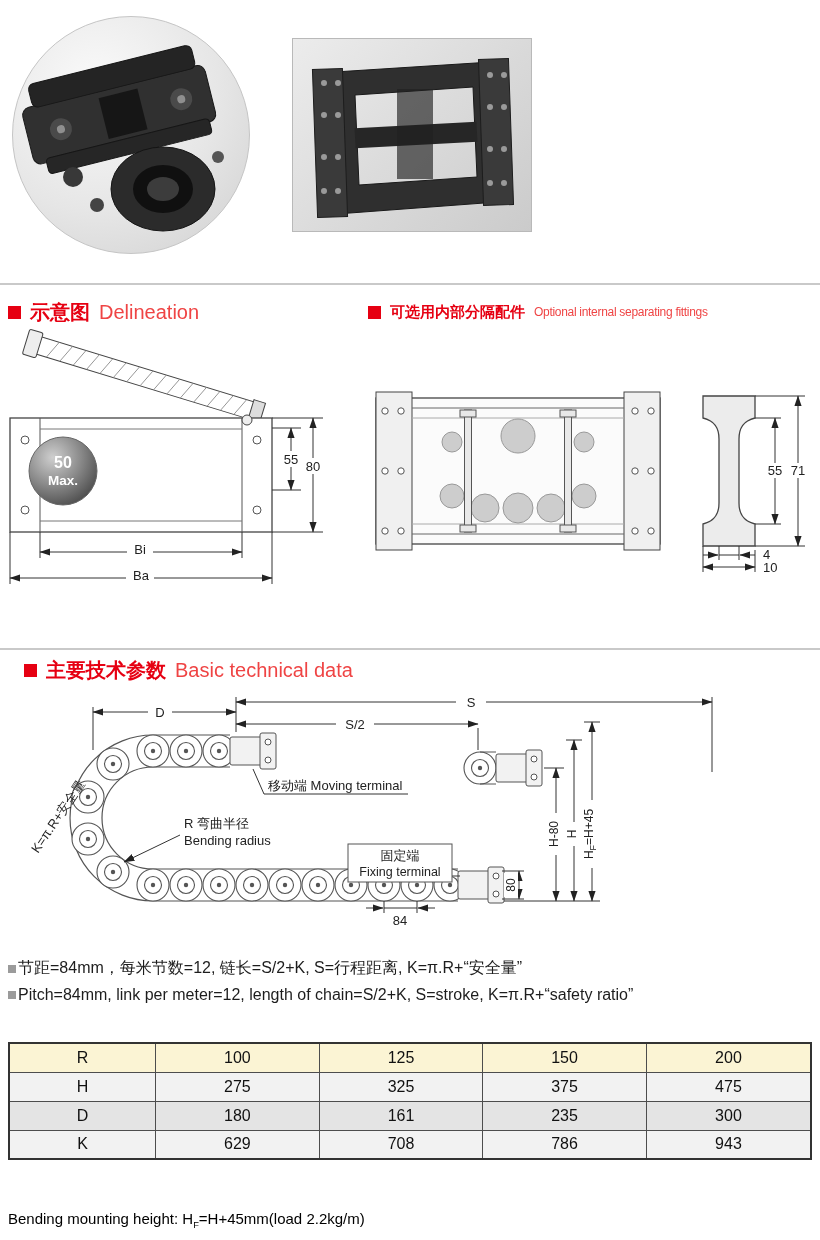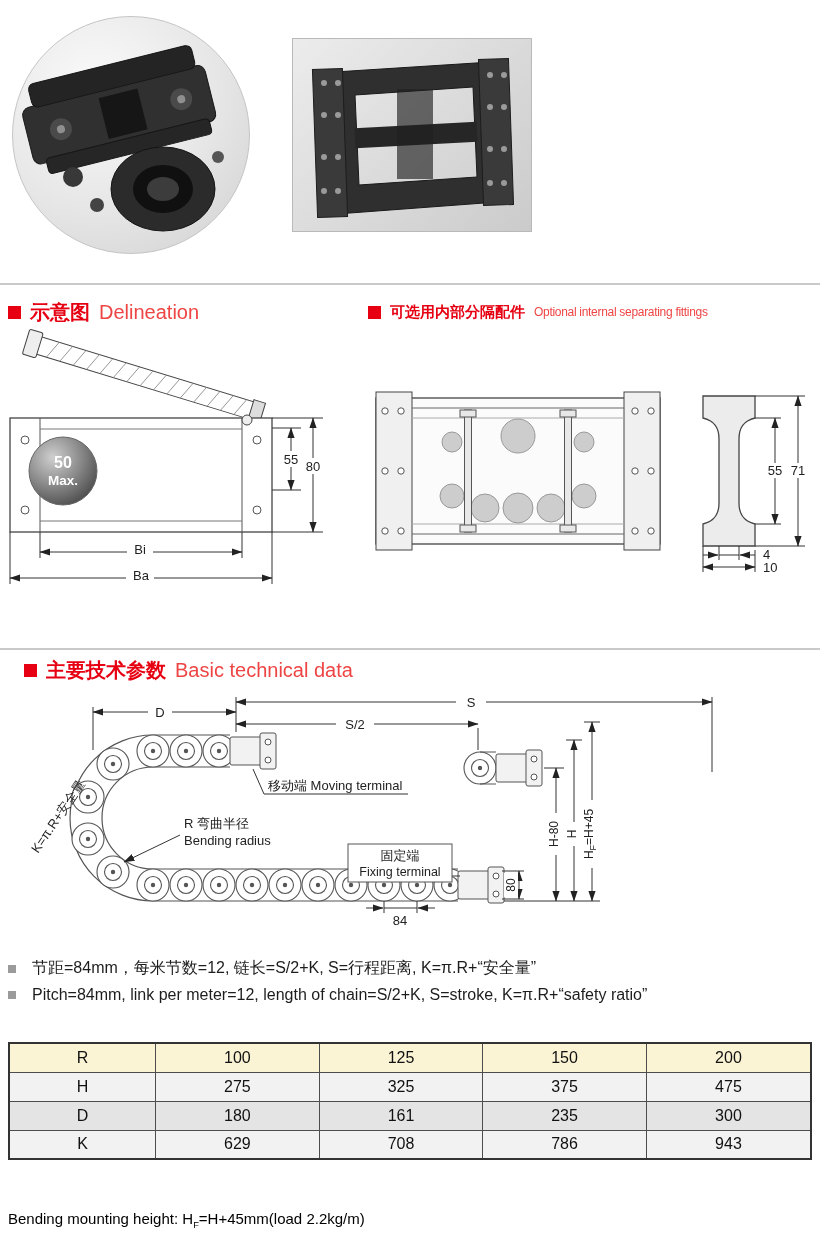--- a/index.html
+++ b/index.html
@@ -18,21 +18,21 @@
 
   .divider { position:absolute; left:0; width:820px; height:2px; background:#c9c9c9; }
 
   .sec { position:absolute; display:flex; align-items:center; gap:9px; white-space:nowrap; height:24px; }
   .sec .sq { width:13px; height:13px; background:#e60012; flex:0 0 auto; }
   .sec .zh { color:#e60012; font-weight:bold; font-size:20px; }
   .sec .en { color:#ef4444; font-size:20px; }
   .sec.cond .zh { font-size:15px; }
   .sec.cond .en { font-size:12px; letter-spacing:-0.3px; }
 
-  .note { position:absolute; display:flex; align-items:center; gap:16px; font-size:16px; color:#1d1d1d; white-space:nowrap; }
+  .note { position:absolute; display:flex; align-items:center; gap:2px; font-size:16px; color:#1d1d1d; white-space:nowrap; }
   .note .sq { width:8px; height:8px; background:#9b9b9b; flex:0 0 auto; }
 
   .spec-table { position:absolute; left:8px; top:1042px; width:804px; border-collapse:collapse;
     border:2px solid #333; }
   .spec-table td { border:1px solid #4d4d4d; text-align:center; font-size:16px; color:#111; height:29px; }
   .row-r td { background:#fbf4d4; }
   .row-h td { background:#f2f2f2; }
   .row-d td { background:#e4e4e4; }
   .row-k td { background:#f2f2f2; }
 

